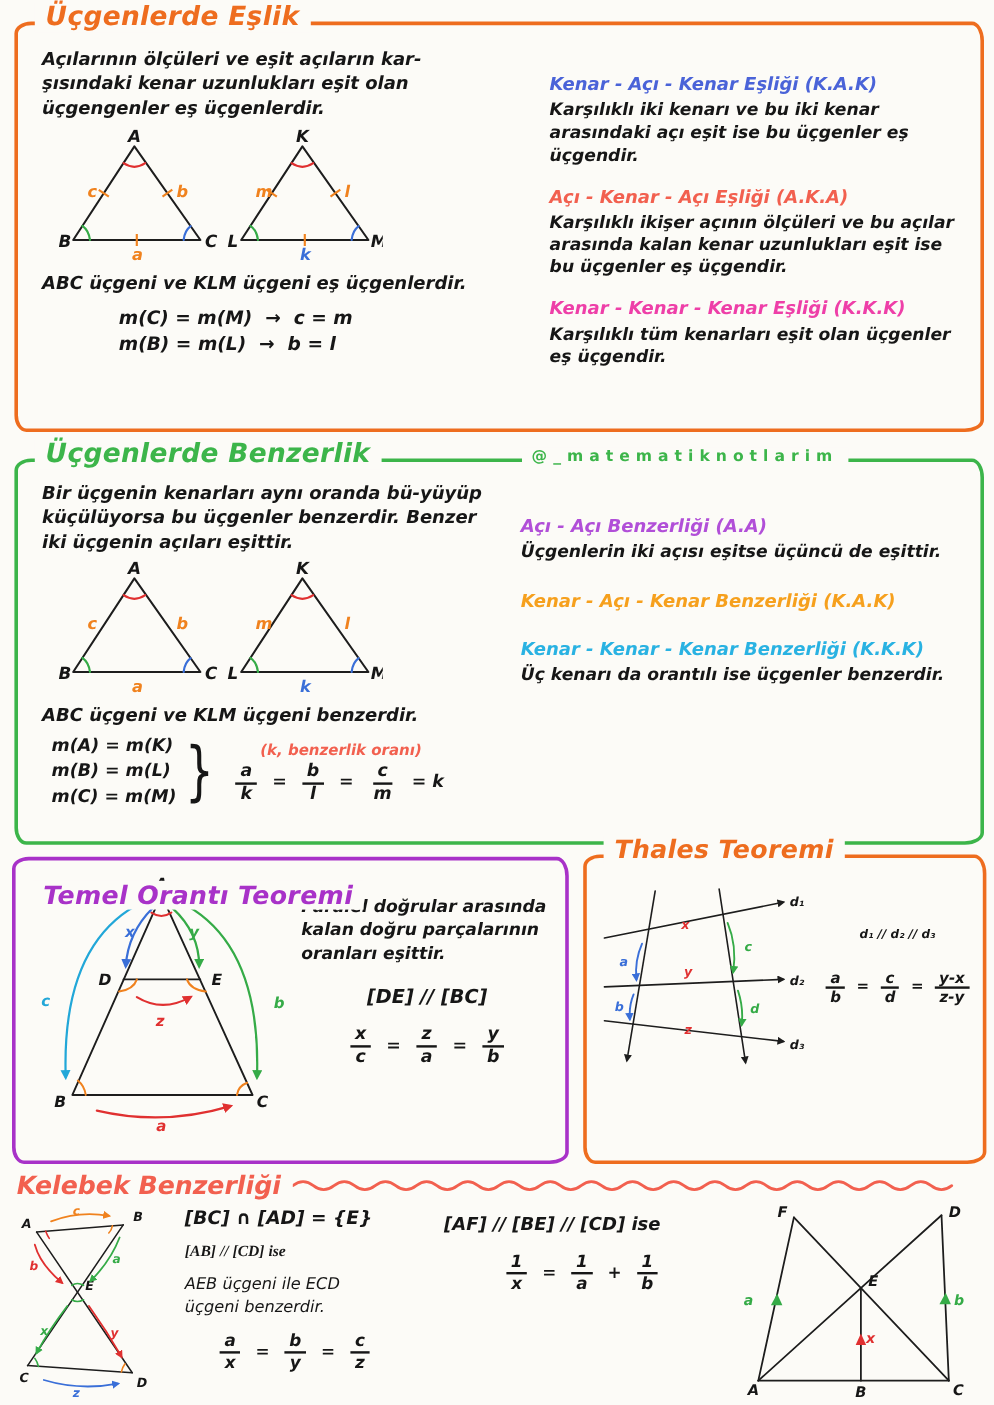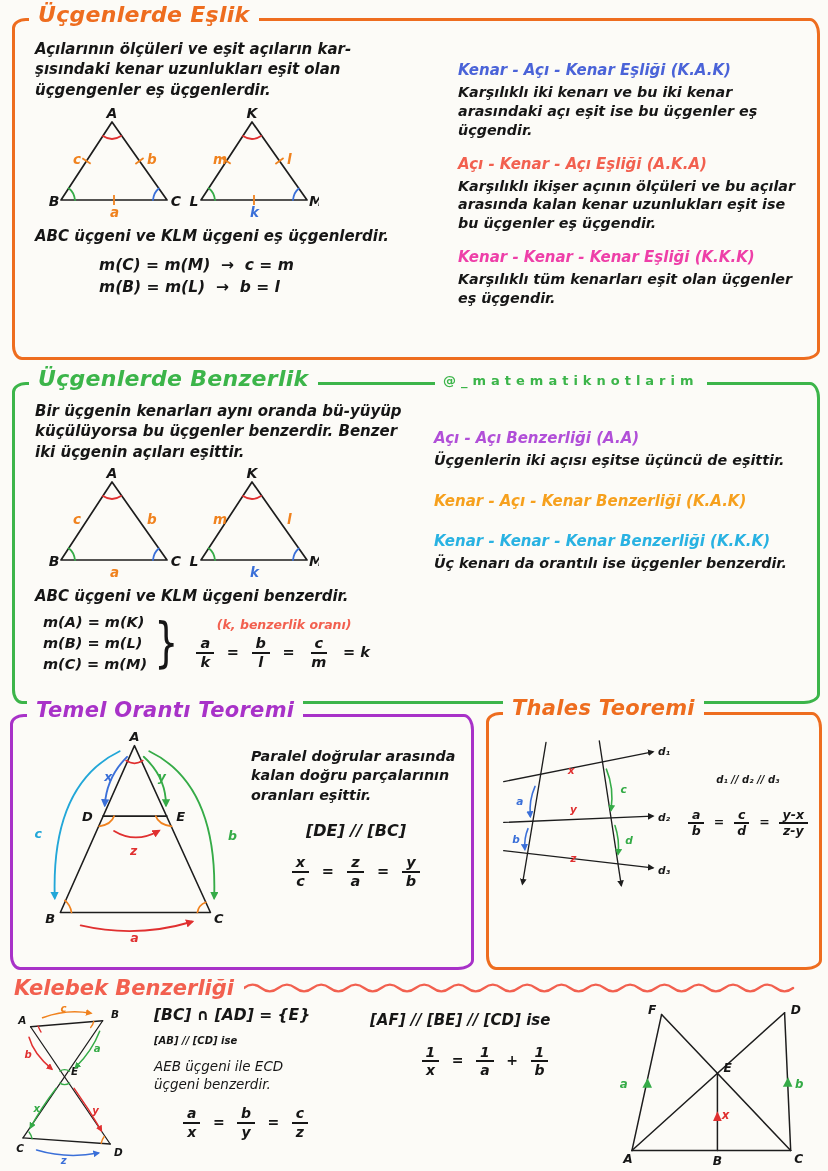--- a/index.html
+++ b/index.html
@@ -197,21 +197,21 @@
       </div>
       <div class="rule">
         <div class="rt c-cyan">Kenar - Kenar - Kenar Benzerliği (K.K.K)</div>
         <div class="rb">Üç kenarı da orantılı ise üçgenler benzerdir.</div>
       </div>
     </div>
   </div>
 </div>
 
 <div class="box" style="left:10px;top:714px;width:458px;height:250px;border-color:#a832c8;">
-  <div class="bx-title c-violet" style="font-size:21px;">Temel Orantı Teoremi</div>
+  <div class="bx-title c-violet" style="font-size:21px;margin-top:36px;">Temel Orantı Teoremi</div>
   <div class="cols" style="padding:12px 10px 6px 12px;gap:8px;">
     <svg width="218" height="215" viewBox="0 0 235 232">
       <path class="sk" d="M118 18 L38 198 L200 198 Z"></path>
       <line class="sk" x1="84" y1="94" x2="153" y2="94"></line>
       <text class="lab" x="118" y="13" text-anchor="middle">A</text>
       <text class="lab" x="27" y="209" text-anchor="middle">B</text>
       <text class="lab" x="209" y="209" text-anchor="middle">C</text>
       <text class="lab" x="73" y="99" text-anchor="end">D</text>
       <text class="lab" x="163" y="99">E</text>
       <g>
@@ -337,21 +337,21 @@
         <path class="arc s-gr" d="M61 89 Q67 85 74 89"></path>
         <path class="arc s-gr" d="M61 105 Q67 109 74 105"></path>
         <path class="arc s-rd" d="M32 29 Q34 34 36 37"></path>
         <path class="arc s-or" d="M106 23 Q105 28 102 31"></path>
         <path class="arc s-gr" d="M24 179 Q23 174 20 170"></path>
         <path class="arc s-or" d="M116 185 Q117 180 120 176"></path>
       </g>
     </svg>
     <div style="width:200px;">
       <div class="eq" style="font-size:15.5px;">[BC] ∩ [AD] = {E}</div>
-      <div class="eq" style="font-size:10px;margin-top:8px;">[AB] // [CD] ise</div>
+      <div class="eq" style="font-size:13px;margin-top:8px;font-family:Liberation Serif, serif;">[AB] // [CD] ise</div>
       <div class="p" style="font-size:13.5px;font-weight:400;margin-top:8px;width:170px;">AEB üçgeni ile ECD üçgeni benzerdir.</div>
       <div style="margin:12px 0 0 26px;font-size:14px;">
         <span class="frac">
             <span class="fn">a</span>
             <span class="fd">x</span>
           </span>
         <span class="eqs">=</span>
         <span class="frac">
             <span class="fn">b</span>
             <span class="fd">y</span>

